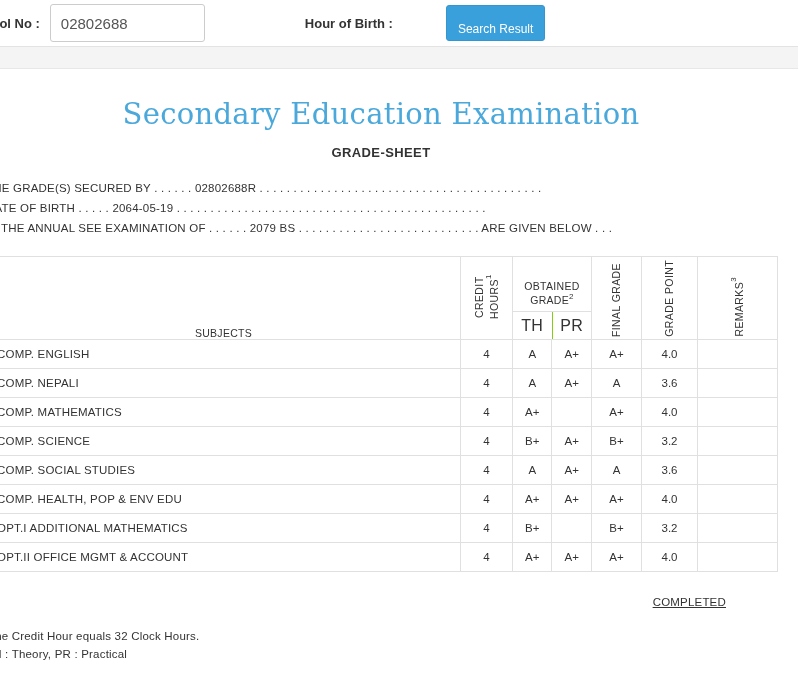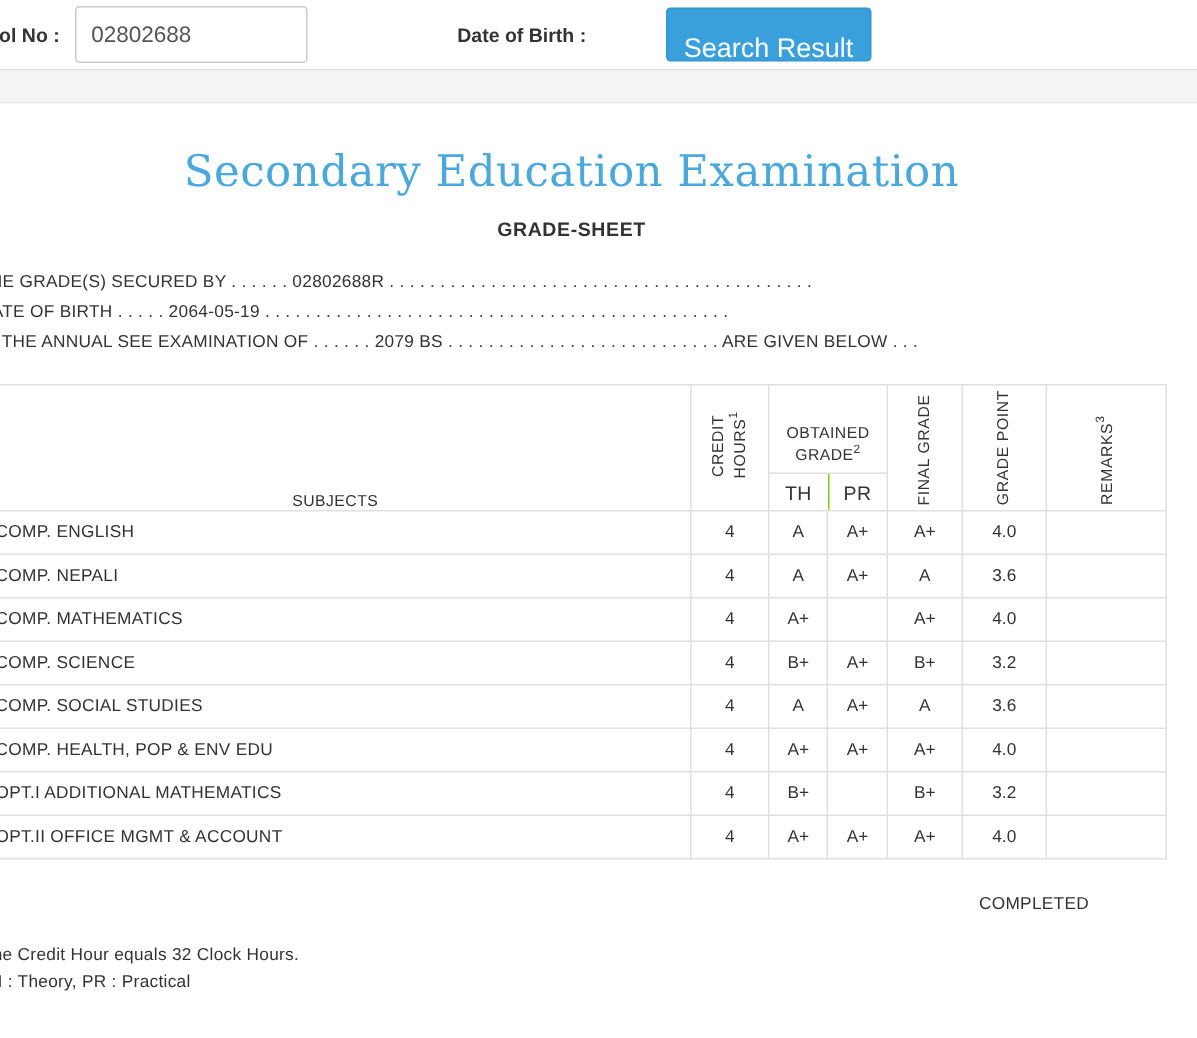--- a/index.html
+++ b/index.html
@@ -39,21 +39,21 @@
     color: #555;
     padding: 0 10px;
     font-family: "Liberation Sans", sans-serif;
   }
   #symbol-input { width: 155px; }
   #dob-input { width: 168px; }
   .search-btn {
     background: #3aa0dc;
     border: 1px solid #3496d0;
     color: #ffffff;
-    font-size: 18px;
+    font-size: 12px;
     height: 36px;
     padding: 16px 11px;
     border-radius: 3px;
     cursor: pointer;
     font-family: "Liberation Sans", sans-serif;
   }
 
   .bar-row { display: flex; align-items: center; gap: 0; width: 100%; }
   .slot-symbol-label { margin-left: -36px; margin-right: 10px; }
   .slot-dob-label { margin-left: 100px; margin-right: 11px; }
@@ -148,21 +148,21 @@
     align-items: flex-end;
     justify-content: flex-start;
     padding-bottom: 5px;
     line-height: 1.15;
   }
   .obt-bottom { display: flex; border-top: 1px solid #e0e0e0; }
   .obt-bottom div {
     flex: 1;
     text-align: center;
     padding: 5px 0 4px;
-    font-size: 13px;
+    font-size: 16px;
   }
   .obt-bottom div + div { border-left: 1px solid #84cc16; }
 
   table.grades tbody td {
     height: 29px;
     text-align: center;
     color: #333;
     font-size: 11.5px;
   }
   table.grades tbody td.subject {
@@ -172,39 +172,39 @@
   }
 
   .gpa-block {
     text-align: right;
     font-size: 11.5px;
     color: #333;
     padding-right: 30px;
     margin-top: 18px;
     letter-spacing: .2px;
   }
-  .gpa-block .completed { margin-top: 24px; padding-right: 20px; }
+  .gpa-block .completed { margin-top: 24px; padding-right: 20px; text-decoration: underline; }
 
   .footnotes {
     margin: 22px 0 0 -14px;
     font-size: 11.5px;
     color: #333;
     letter-spacing: .2px;
   }
   .footnotes div { margin-bottom: 6px; }
   sup { font-size: 8px; }
 </style>
 </head>
 <body>
 
 <div class="searchbar">
   <div class="bar-row">
     <span class="field-label slot-symbol-label">Symbol No :</span>
     <input id="symbol-input" class="text-input" type="text" value="02802688" style="">
-    <span class="field-label slot-dob-label">Date of Birth :</span>
+    <span class="field-label slot-dob-label">Hour of Birth :</span>
     <button class="search-btn slot-btn">Search Result</button>
   </div>
 </div>
 
 <div class="gap"></div>
 
 <div class="sheet">
 
   <div class="title">Secondary Education Examination</div>
   <div class="subtitle">GRADE-SHEET</div>

